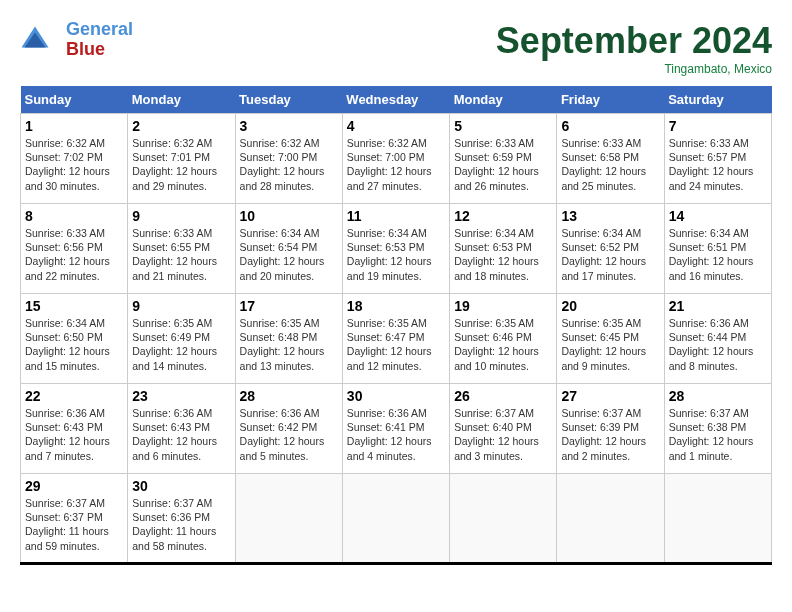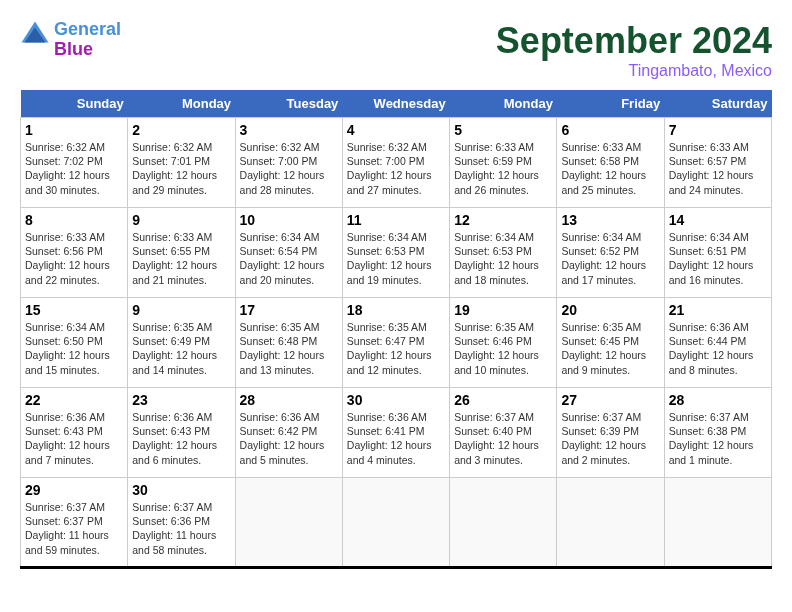--- a/index.html
+++ b/index.html
@@ -11,21 +11,22 @@
       padding: 20px;
     }
     .header-area {
       display: flex;
       justify-content: space-between;
       align-items: flex-start;
       margin-bottom: 10px;
     }
     .logo {
       display: flex;
-      gap: 4px;
+      align-items: center;
+      gap: 16px;
     }
     .logo-text {
       font-size: 18px;
       font-weight: bold;
       color: #333;
       line-height: 1.1;
     }
     .logo-text span {
       color: #4a90d9;
     }
@@ -35,33 +36,33 @@
     }
     .title-area {
       text-align: right;
     }
     .month-title {
       font-size: 36px;
       font-weight: bold;
       color: #14532d;
     }
     .location-title {
-      font-size: 16px;
-      color: #8b5cf6;
+      font-size: 12px;
+      color: #15803d;
     }
     table {
       width: 100%;
       border-collapse: collapse;
       font-size: 11px;
     }
     th {
       background-color: #3a6abf;
       color: #fff;
       padding: 6px 4px;
-      text-align: right;
+      text-align: left;
       font-size: 13px;
     }
     td {
       border: 1px solid #ccc;
       vertical-align: top;
       padding: 4px;
       width: 14.28%;
       min-height: 80px;
       height: 90px;
     }
@@ -87,21 +88,21 @@
 <body>
 
 <div class="header-area">
   <div class="logo">
     <svg class="logo-icon" viewBox="0 0 40 40">
       <polygon points="20,2 38,30 2,30" fill="#4a90d9"></polygon>
       <polygon points="20,10 34,30 6,30" fill="#2a5fa8"></polygon>
     </svg>
     <div class="logo-text">
       <div><span>General</span></div>
-      <div><span style="color:#a21caf">Blue</span></div>
+      <div><span style="color:#b91c1c">Blue</span></div>
     </div>
   </div>
   <div class="title-area">
     <div class="month-title">September 2024</div>
     <div class="location-title">Tingambato, Mexico</div>
   </div>
 </div>
 
 <table>
   <thead>

